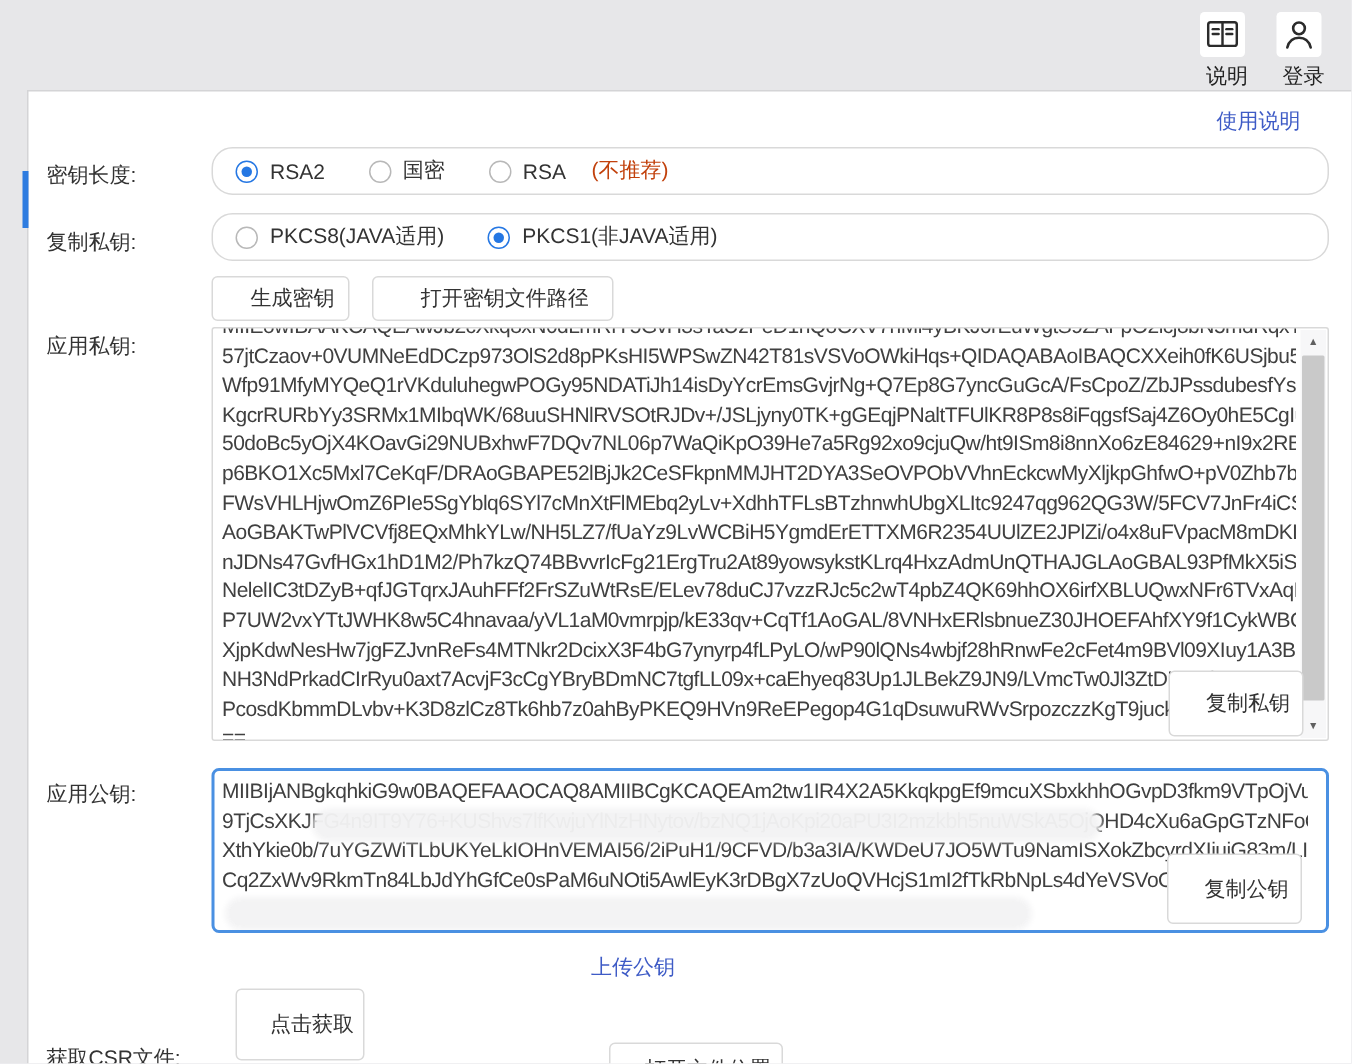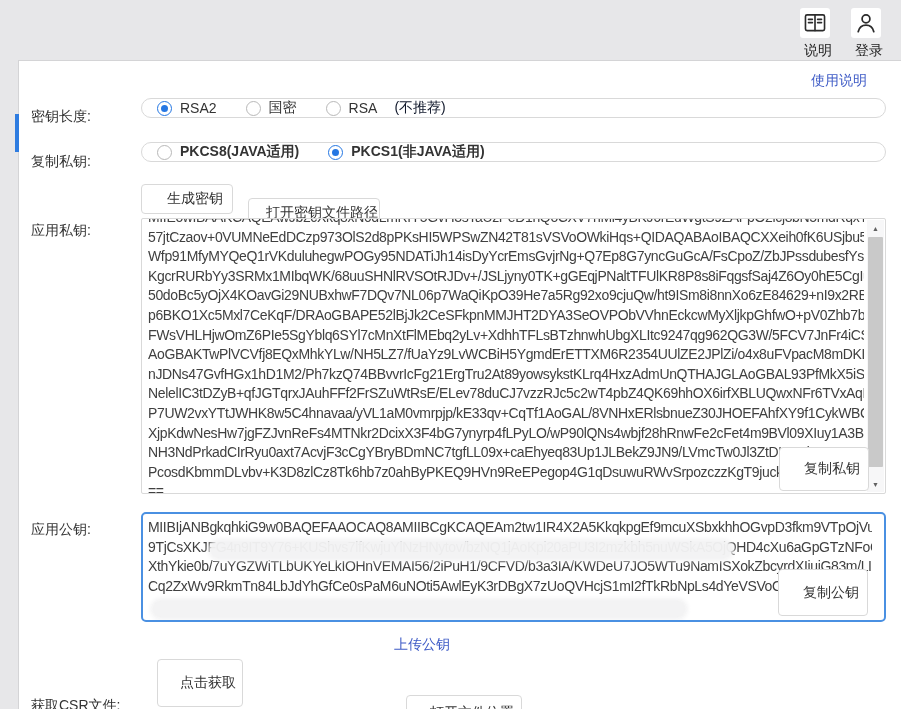--- a/index.html
+++ b/index.html
@@ -22,37 +22,37 @@
   .indicator { position:absolute; left:15px; top:114px; width:4px; height:38px; background:#2e7ce0; }
 
   .link { color:#3e5bc6; font-size:14px; cursor:pointer; }
   #usage-link { position:absolute; left:792px; top:11px; }
   #upload-link { position:absolute; left:375px; top:575px; }
 
   .form-label { position:absolute; left:12px; font-size:14px; color:#333; }
   #lbl-keylen { top:47px; } #lbl-keyfmt { top:92px; }
   #lbl-priv { top:161px; } #lbl-pub { top:460px; } #lbl-csr { top:616px;margin-top:20px; }
 
-  .fieldset { position:absolute; left:122px; width:745px; height:20px;
+  .fieldset { position:absolute; left:122px; width:745px; height:32px;
               border:1px solid #d9d9d9; border-radius:14px; background:#fff;
               display:flex; align-items:center; padding-left:15px; }
-  #fs-keylen { top:37px; } #fs-keyfmt { top:81px;font-weight:bold; }
+  #fs-keylen { top:37px; } #fs-keyfmt { top:81px; }
   .opt { display:flex; align-items:center; margin-right:29px; cursor:pointer; }
   .radio { width:15px; height:15px; border:1px solid #b8b8b8; border-radius:50%;
            background:#fff; position:relative; flex:0 0 auto; }
   .radio.sel { border-color:#2577e3; }
   .radio.sel::after { content:""; position:absolute; inset:3px; border-radius:50%; background:#2577e3; }
   .opt .ol { font-size:14px; color:#333; margin-left:8px; }
-  .warn { font-size:14px; color:#0f172a; margin-left:-12px; }
+  .warn { font-size:14px; color:#c2410c; margin-left:-12px; }
 
   .btn { position:absolute; background:#fff; border:1px solid #d9d9d9; border-radius:4px;
          font-size:14px; color:#333; display:flex; align-items:center; justify-content:center;
          cursor:pointer; font-family:Liberation Mono, monospace;padding-left:16px; }
   #btn-generate { left:122px; top:123px; width:92px; height:30px; }
-  #btn-openpath { left:229px; top:137px; width:132px; height:30px;text-align:center; }
+  #btn-openpath { left:229px; top:123px; width:161px; height:30px;text-align:center; }
   #btn-csr { left:138px; top:598px; width:86px; height:48px; }
   #btn-openfile { left:387px; top:634px; width:116px; height:36px; }
 
   .keytext { font-size:14px; line-height:19.6px; letter-spacing:-0.35px; color:#404040;
              white-space:pre; font-family:"Liberation Sans",sans-serif; }
 
   
   #priv-box { position:absolute; left:122px; top:157px; width:745px; height:276px;
               border:1px solid #d9d9d9; border-radius:2px; background:#fff; overflow:hidden; }
   #priv-box .keytext { margin:-11px 0 0 6px; width:716px; overflow:hidden; }

